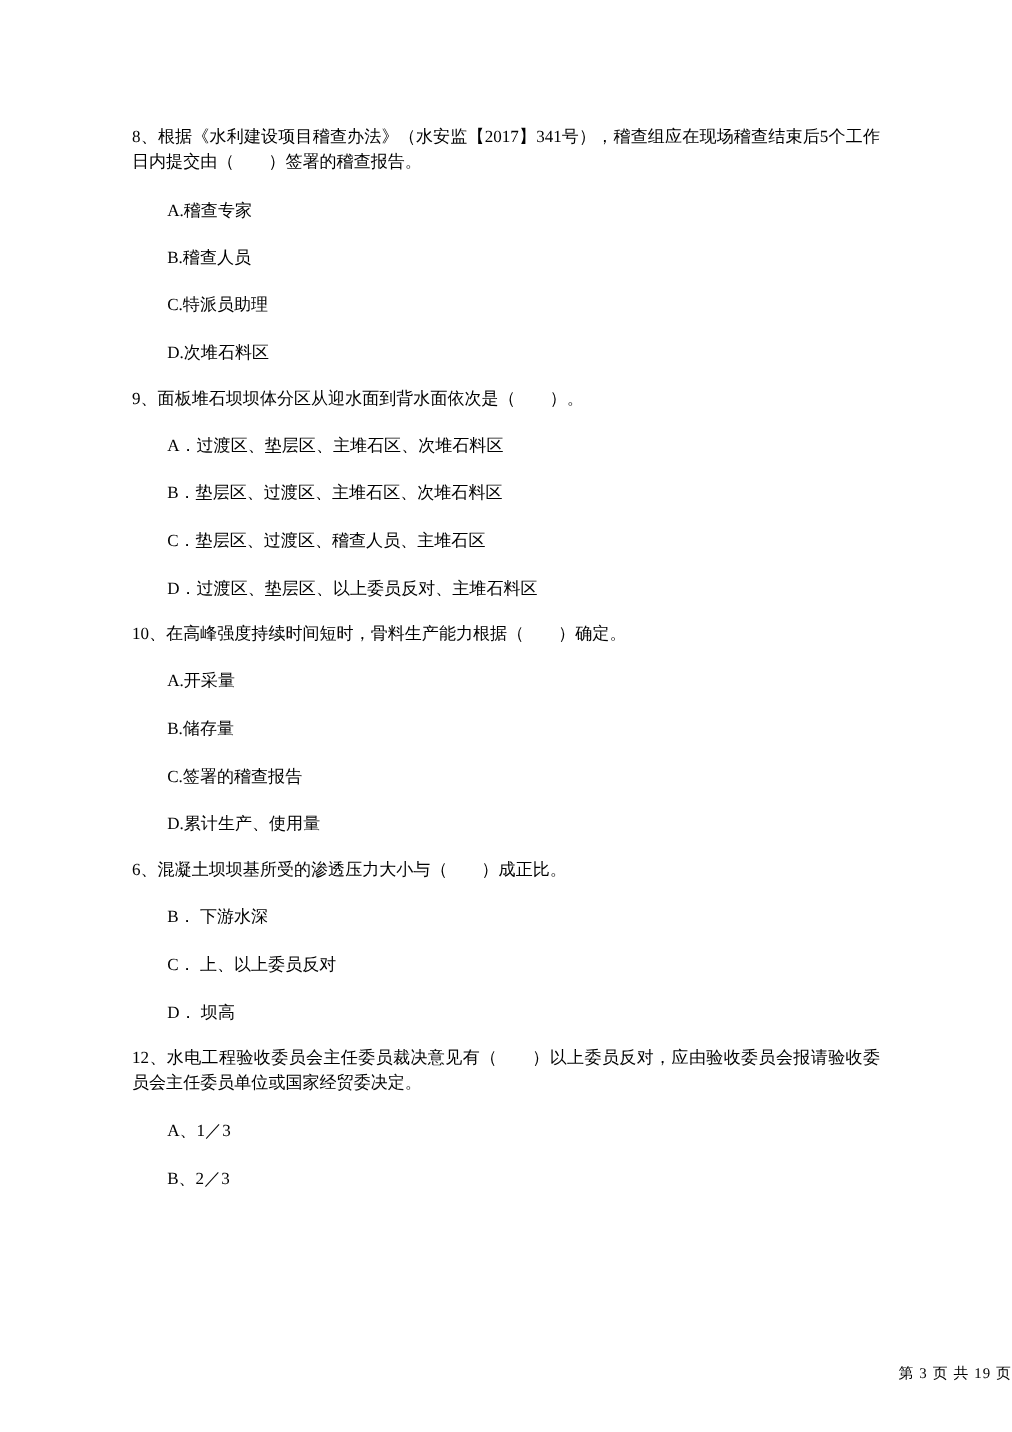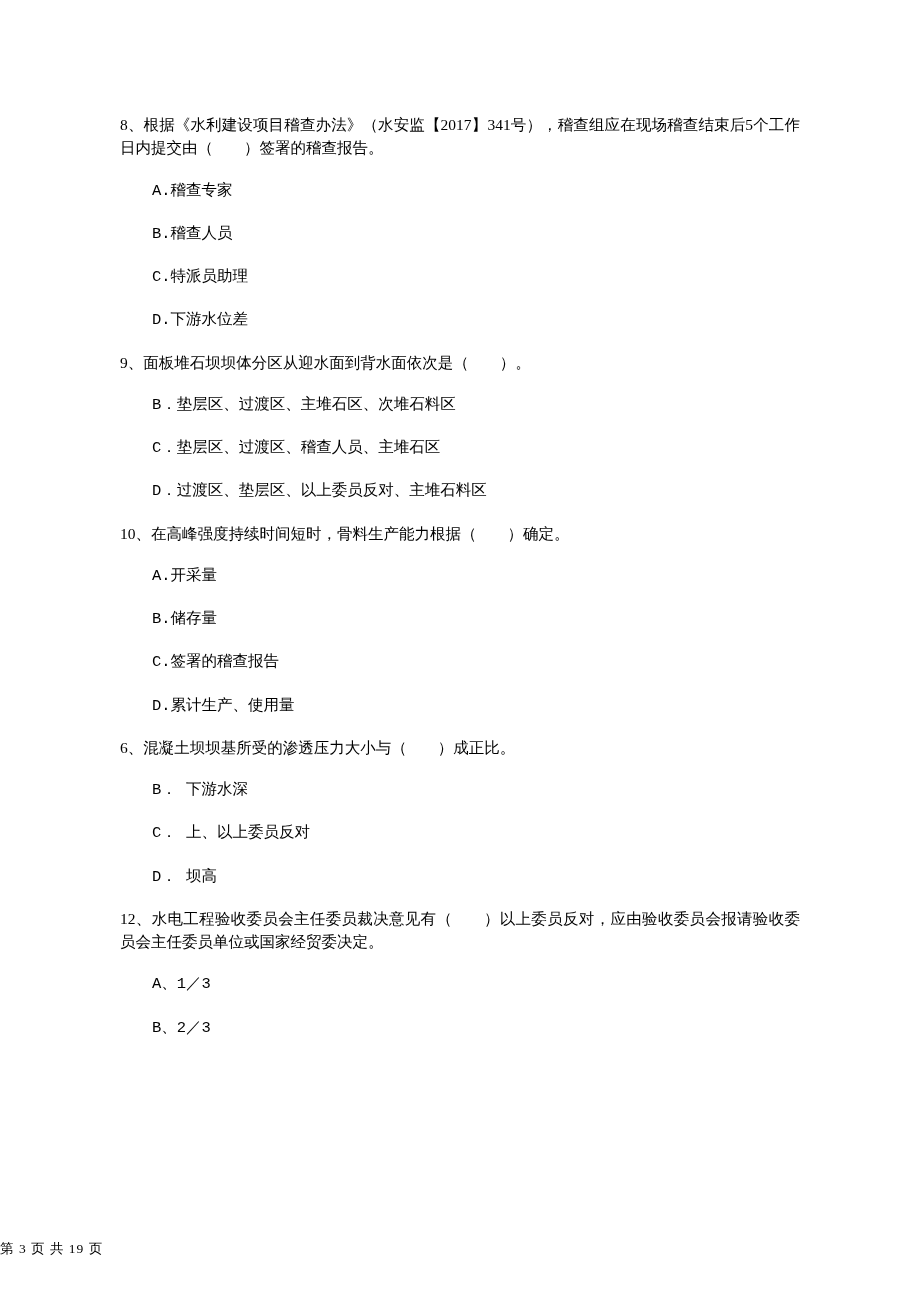--- a/index.html
+++ b/index.html
@@ -23,51 +23,51 @@
     }
     .question-stem {
       text-align: justify;
       margin-bottom: 20px;
     }
     .options {
       padding-left: 32px;
     }
     .option {
       margin-bottom: 20px;
-      font-family: Liberation Mono, monospace;
     }
     .option:last-child {
       margin-bottom: 18px;
     }
     .page-footer {
       position: absolute;
       bottom: 43px;
       left: 0;
       right: 0;
-      text-align: left;
+      text-align: right;
       font-size: 13.5px;
       letter-spacing: 1px;
     }
   </style>
 </head>
 <body>
 
 <div class="question">
   <div class="question-stem">8、根据《水利建设项目稽查办法》（水安监【2017】341号），稽查组应在现场稽查结束后5个工作日内提交由（　　）签署的稽查报告。</div>
   <div class="options">
     <div class="option">A.稽查专家</div>
     <div class="option">B.稽查人员</div>
     <div class="option">C.特派员助理</div>
-    <div class="option">D.下游水位差</div>
+    <div class="option">D.次堆石料区</div>
   </div>
 </div>
 
 <div class="question">
   <div class="question-stem">9、面板堆石坝坝体分区从迎水面到背水面依次是（　　）。</div>
   <div class="options">
+    <div class="option">A．过渡区、垫层区、主堆石区、次堆石料区</div>
     <div class="option">B．垫层区、过渡区、主堆石区、次堆石料区</div>
     <div class="option">C．垫层区、过渡区、稽查人员、主堆石区</div>
     <div class="option">D．过渡区、垫层区、以上委员反对、主堆石料区</div>
   </div>
 </div>
 
 <div class="question">
   <div class="question-stem">10、在高峰强度持续时间短时，骨料生产能力根据（　　）确定。</div>
   <div class="options">
     <div class="option">A.开采量</div>

